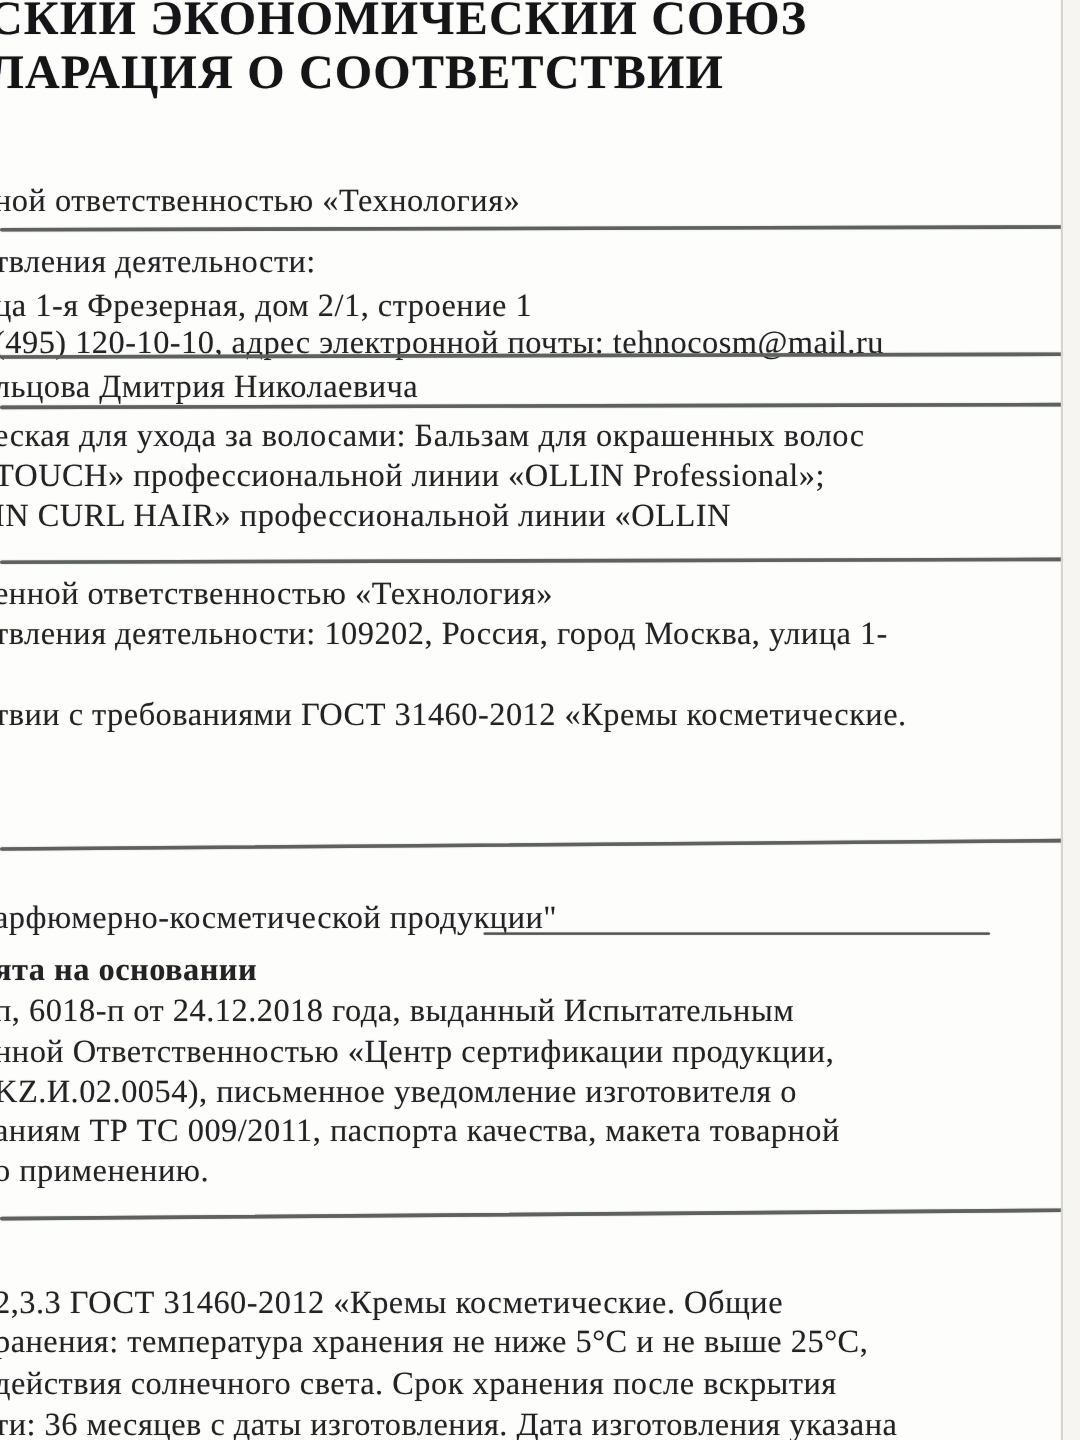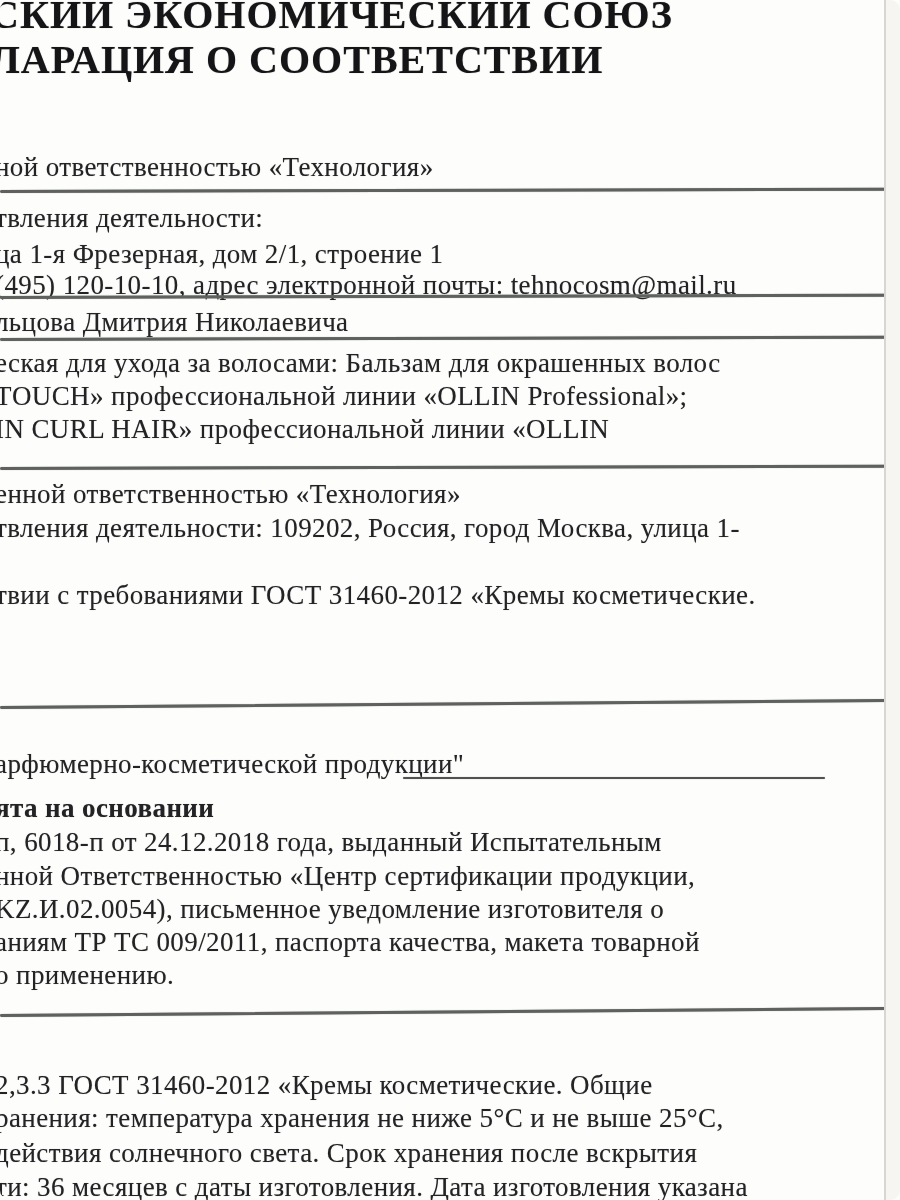--- a/index.html
+++ b/index.html
@@ -4,21 +4,20 @@
 <style>
   html,body{margin:0;padding:0;}
   body{
     width:900px;height:1200px;overflow:hidden;position:relative;
     background:#fdfdfb;
     font-family:"Liberation Serif","DejaVu Serif",serif;
   }
   #doc{
     position:absolute;inset:0;overflow:hidden;
     color:#1d1d1f;
-    border-radius:10px;
   }
   .ln{
     position:absolute;left:-5px;white-space:nowrap;
     font-size:27px;line-height:1.15;letter-spacing:0.4px;
     color:#232326;
     text-shadow:0 0 1px rgba(70,70,70,0.35);
   }
   .b{font-weight:bold;}
   .hdr{
     position:absolute;left:-10px;white-space:nowrap;

